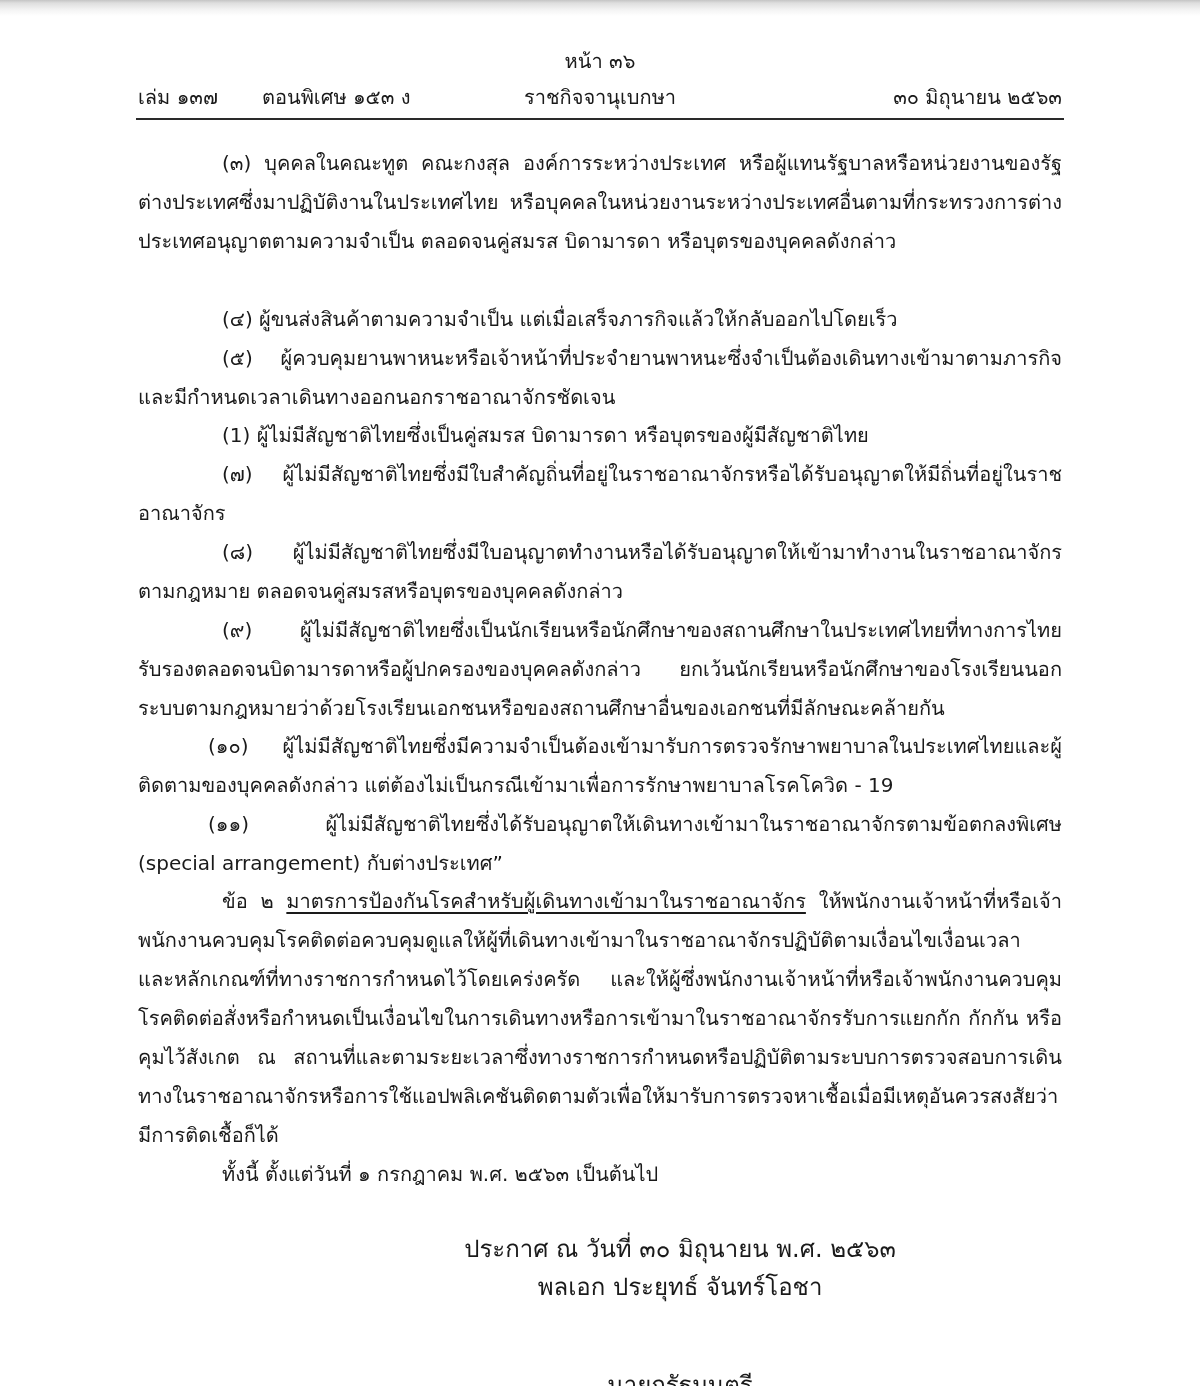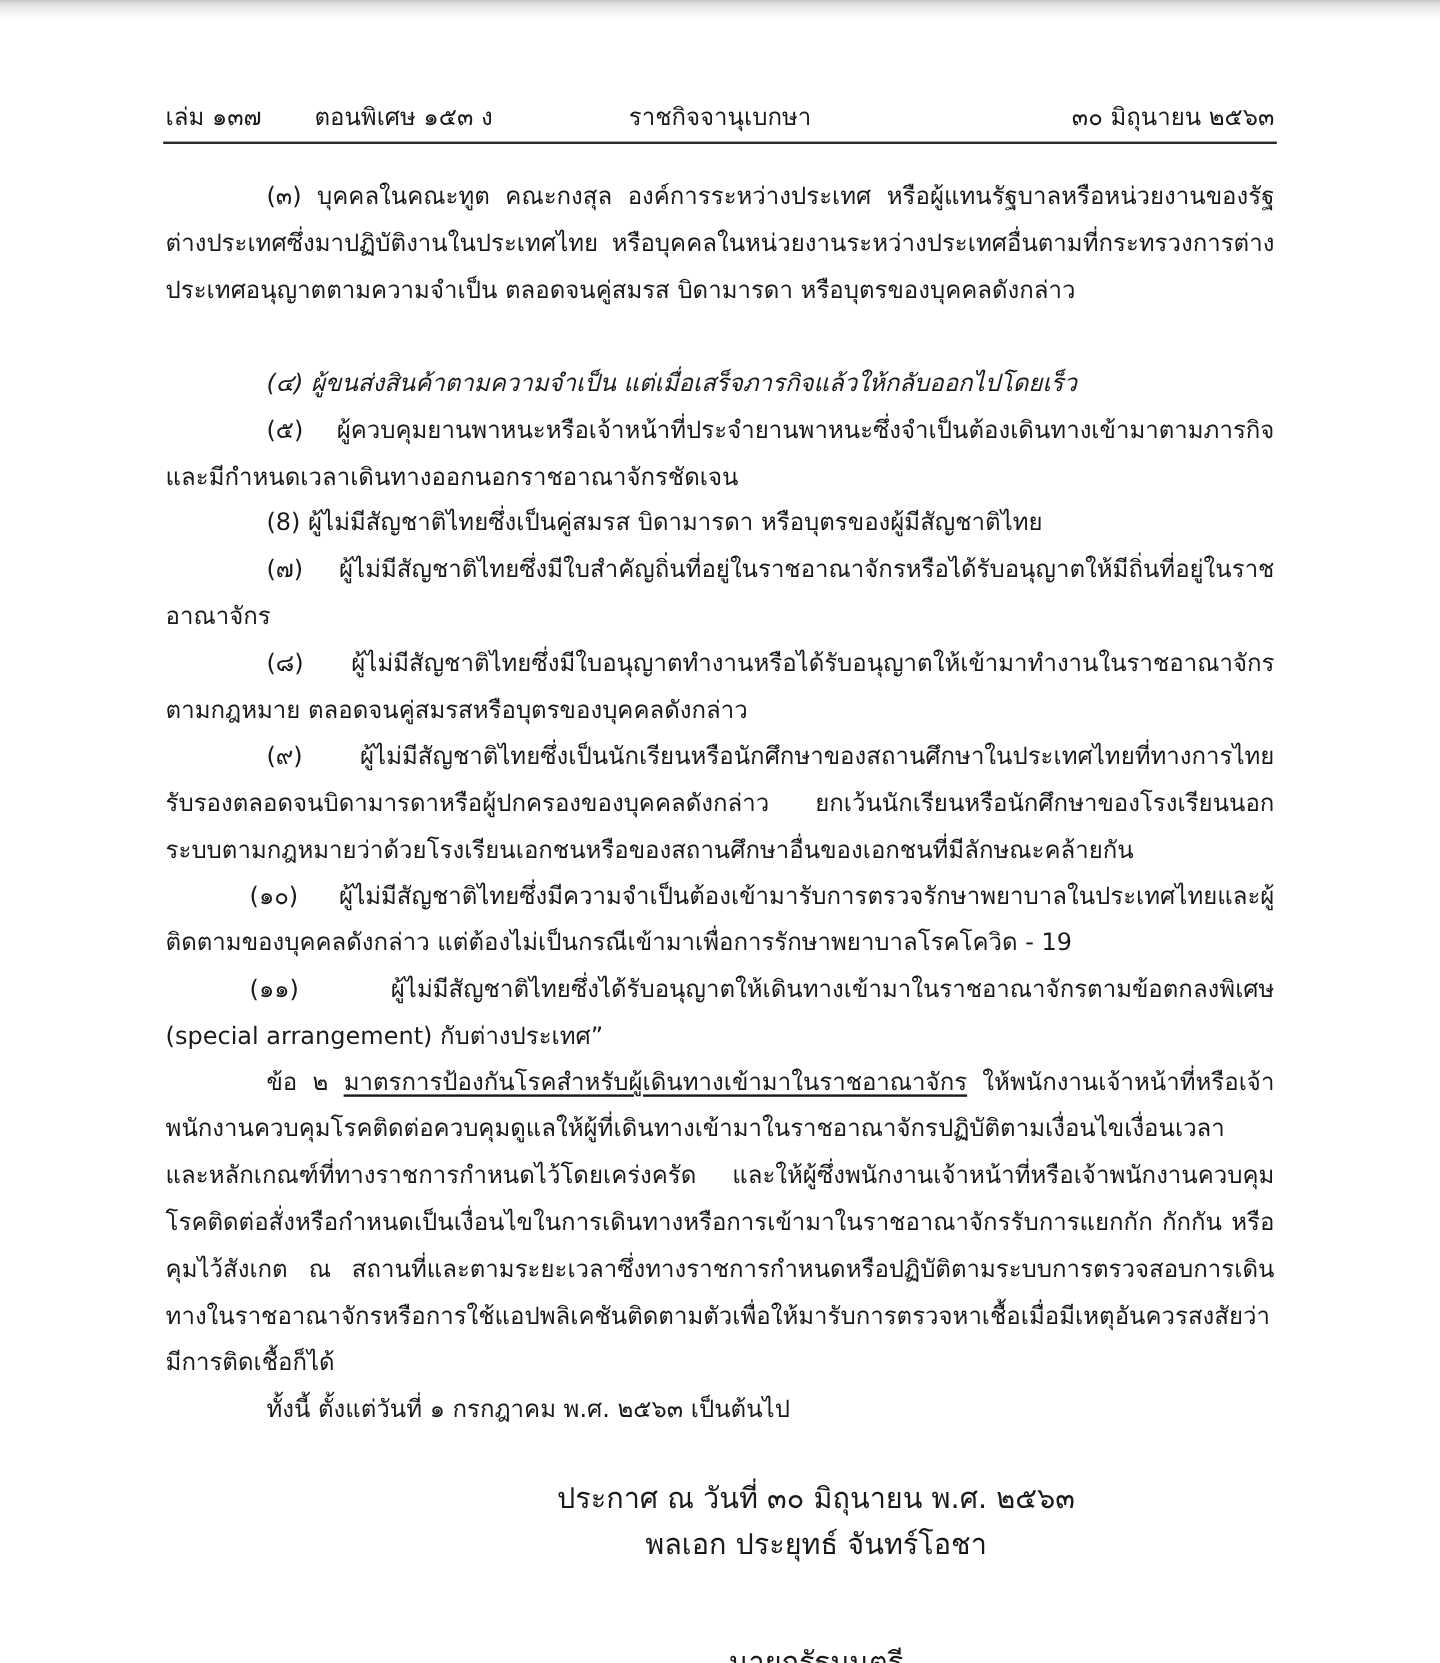--- a/index.html
+++ b/index.html
@@ -25,32 +25,33 @@
   .u { text-decoration:underline; text-underline-offset:4px; }
   .sig { position:absolute; left:400px; width:560px; text-align:center; font-size:24px; line-height:38px; }
 </style>
 </head>
 <body>
 
 <div class="top-shadow"></div>
 
 <div class="page">
 
+  <div class="txt pageno">หน้า   ๓๖</div>
 
   <div class="txt hdr" style="left:138px;">เล่ม   ๑๓๗</div>
   <div class="txt hdr" style="left:262px;">ตอนพิเศษ   ๑๕๓   ง</div>
   <div class="txt hdr" style="left:524px;">ราชกิจจานุเบกษา</div>
   <div class="txt hdr" style="left:840px; width:222px; text-align:right;">๓๐   มิถุนายน   ๒๕๖๓</div>
 
   <div class="rule"></div>
 
   <div class="para" style="top:144px;"><span class="ind"></span><span>(๓) บุคคลในคณะทูต คณะกงสุล องค์การระหว่างประเทศ หรือผู้แทนรัฐบาลหรือหน่วยงานของรัฐต่างประเทศซึ่งมาปฏิบัติงานในประเทศไทย  หรือบุคคลในหน่วยงานระหว่างประเทศอื่นตามที่กระทรวงการต่างประเทศอนุญาตตามความจำเป็น ตลอดจนคู่สมรส บิดามารดา หรือบุตรของบุคคลดังกล่าว</span></div>
-  <div class="para" style="top:300px;font-style:italic;"><span class="ind"></span><span>(๔)  ผู้ขนส่งสินค้าตามความจำเป็น  แต่เมื่อเสร็จภารกิจแล้วให้กลับออกไปโดยเร็ว</span></div>
+  <div class="para" style="top:300px;"><span class="ind"></span><span>(๔)  ผู้ขนส่งสินค้าตามความจำเป็น  แต่เมื่อเสร็จภารกิจแล้วให้กลับออกไปโดยเร็ว</span></div>
   <div class="para" style="top:339px;"><span class="ind"></span><span>(๕)  ผู้ควบคุมยานพาหนะหรือเจ้าหน้าที่ประจำยานพาหนะซึ่งจำเป็นต้องเดินทางเข้ามาตามภารกิจและมีกำหนดเวลาเดินทางออกนอกราชอาณาจักรชัดเจน</span></div>
-  <div class="para" style="top:416px;"><span class="ind"></span><span>(8)  ผู้ไม่มีสัญชาติไทยซึ่งเป็นคู่สมรส  บิดามารดา  หรือบุตรของผู้มีสัญชาติไทย</span></div>
+  <div class="para" style="top:416px;"><span class="ind"></span><span>(1)  ผู้ไม่มีสัญชาติไทยซึ่งเป็นคู่สมรส  บิดามารดา  หรือบุตรของผู้มีสัญชาติไทย</span></div>
   <div class="para" style="top:455px;"><span class="ind"></span><span>(๗)  ผู้ไม่มีสัญชาติไทยซึ่งมีใบสำคัญถิ่นที่อยู่ในราชอาณาจักรหรือได้รับอนุญาตให้มีถิ่นที่อยู่ในราชอาณาจักร</span></div>
   <div class="para" style="top:533px;"><span class="ind"></span><span>(๘)  ผู้ไม่มีสัญชาติไทยซึ่งมีใบอนุญาตทำงานหรือได้รับอนุญาตให้เข้ามาทำงานในราชอาณาจักรตามกฎหมาย  ตลอดจนคู่สมรสหรือบุตรของบุคคลดังกล่าว</span></div>
   <div class="para" style="top:611px;"><span class="ind"></span><span>(๙)  ผู้ไม่มีสัญชาติไทยซึ่งเป็นนักเรียนหรือนักศึกษาของสถานศึกษาในประเทศไทยที่ทางการไทยรับรองตลอดจนบิดามารดาหรือผู้ปกครองของบุคคลดังกล่าว  ยกเว้นนักเรียนหรือนักศึกษาของโรงเรียนนอกระบบตามกฎหมายว่าด้วยโรงเรียนเอกชนหรือของสถานศึกษาอื่นของเอกชนที่มีลักษณะคล้ายกัน</span></div>
   <div class="para" style="top:727px;"><span class="ind" style="width:70px;"></span><span>(๑๐)  ผู้ไม่มีสัญชาติไทยซึ่งมีความจำเป็นต้องเข้ามารับการตรวจรักษาพยาบาลในประเทศไทยและผู้ติดตามของบุคคลดังกล่าว  แต่ต้องไม่เป็นกรณีเข้ามาเพื่อการรักษาพยาบาลโรคโควิด - 19</span></div>
   <div class="para" style="top:805px;"><span class="ind" style="width:70px;"></span><span>(๑๑)  ผู้ไม่มีสัญชาติไทยซึ่งได้รับอนุญาตให้เดินทางเข้ามาในราชอาณาจักรตามข้อตกลงพิเศษ (special  arrangement)  กับต่างประเทศ”</span></div>
 
   <div class="para" style="top:882px;"><span class="ind"></span><span>ข้อ  ๒   </span><span class="u">มาตรการป้องกันโรคสำหรับผู้เดินทางเข้ามาในราชอาณาจักร</span><span>  ให้พนักงานเจ้าหน้าที่หรือเจ้าพนักงานควบคุมโรคติดต่อควบคุมดูแลให้ผู้ที่เดินทางเข้ามาในราชอาณาจักรปฏิบัติตามเงื่อนไขเงื่อนเวลา  และหลักเกณฑ์ที่ทางราชการกำหนดไว้โดยเคร่งครัด  และให้ผู้ซึ่งพนักงานเจ้าหน้าที่หรือเจ้าพนักงานควบคุมโรคติดต่อสั่งหรือกำหนดเป็นเงื่อนไขในการเดินทางหรือการเข้ามาในราชอาณาจักรรับการแยกกัก  กักกัน  หรือคุมไว้สังเกต  ณ  สถานที่และตามระยะเวลาซึ่งทางราชการกำหนดหรือปฏิบัติตามระบบการตรวจสอบการเดินทางในราชอาณาจักรหรือการใช้แอปพลิเคชันติดตามตัวเพื่อให้มารับการตรวจหาเชื้อเมื่อมีเหตุอันควรสงสัยว่ามีการติดเชื้อก็ได้</span></div>
 
   <div class="para" style="top:1155px;"><span class="ind"></span><span>ทั้งนี้  ตั้งแต่วันที่  ๑  กรกฎาคม  พ.ศ.  ๒๕๖๓  เป็นต้นไป</span></div>
 

